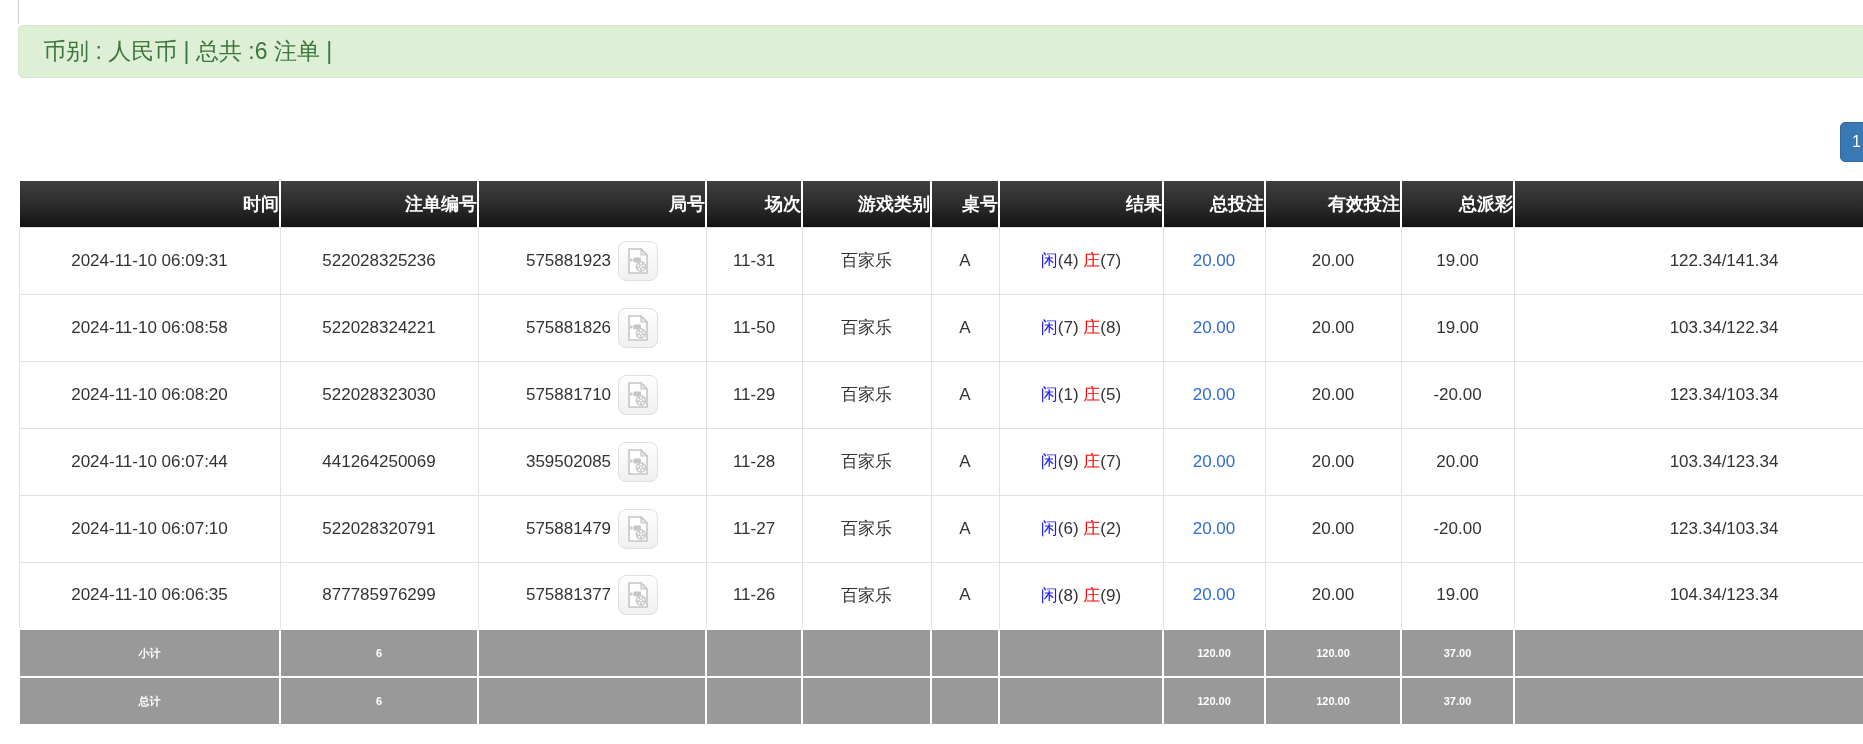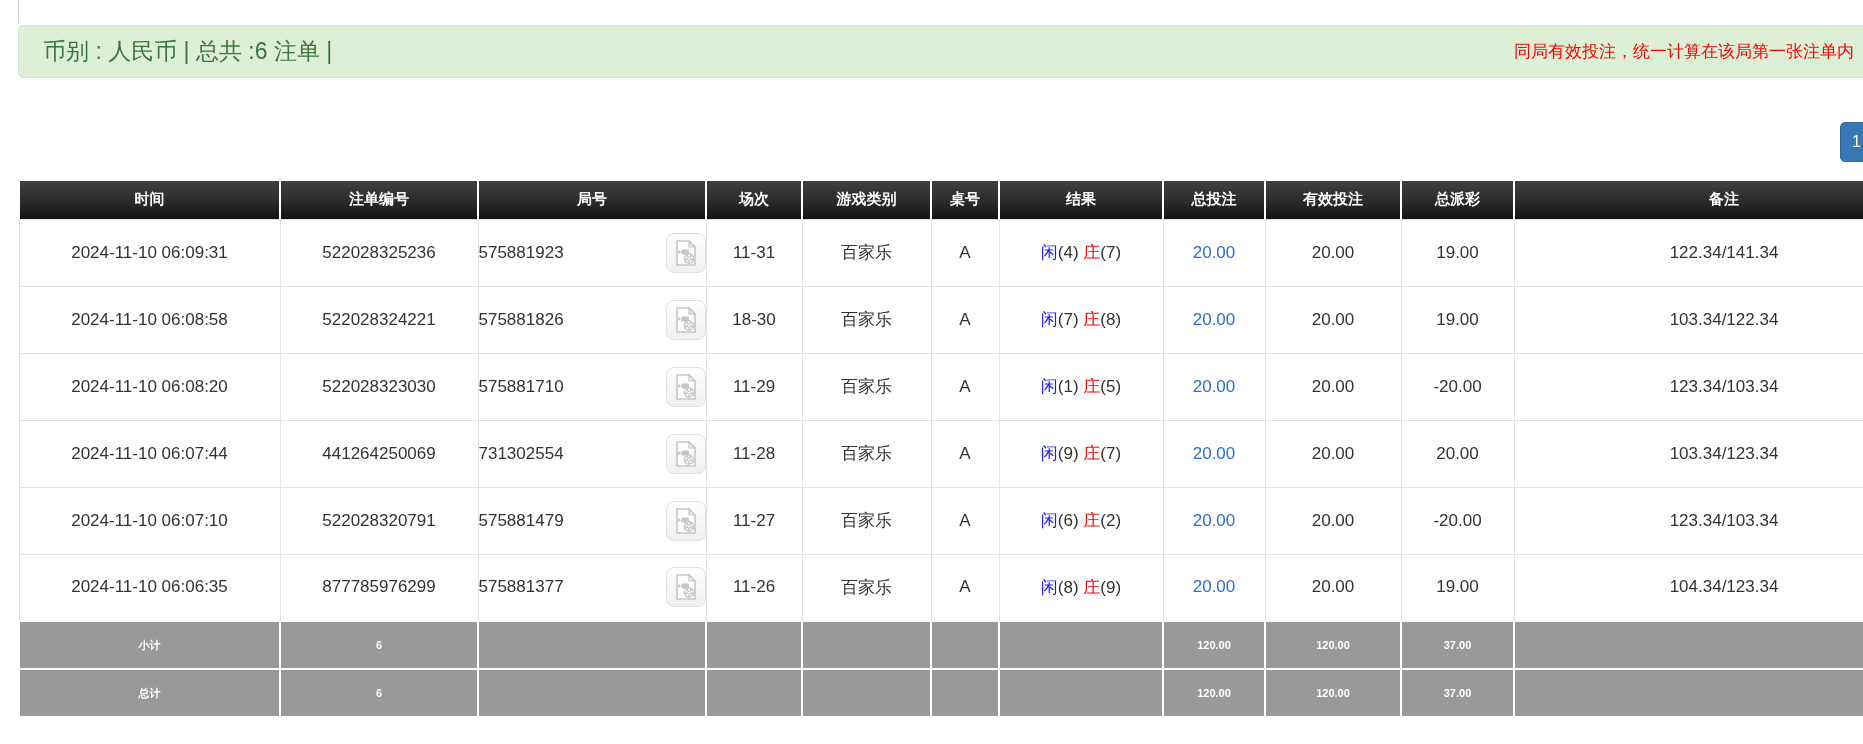--- a/index.html
+++ b/index.html
@@ -18,48 +18,47 @@
 
   .pager { position: absolute; top: 122px; left: 1840px; width: 48px; height: 40px;
     background: #3879b5; border: 1px solid #33699c; border-radius: 5px;
     color: #ffffff; font-size: 16px; display: flex; align-items: center;
     justify-content: flex-start; padding-left: 11px; cursor: pointer; }
 
   table.records { position: absolute; top: 181px; left: 18px; width: 1915px;
     border-collapse: collapse; table-layout: fixed; }
   table.records thead th {
     background: linear-gradient(180deg, #404040 0%, #2a2a2a 55%, #131313 100%);
-    color: #ffffff; font-weight: 700; font-size: 15px; height: 38px;
+    color: #ffffff; font-weight: 700; font-size: 18px; height: 46px;
     border-left: 2px solid #ffffff; border-right: 2px solid #ffffff;
-    text-align: center; }
+    text-align: right; }
   table.records tbody td { height: 67px; border: 1px solid #e2e2e2;
     text-align: center; font-size: 17px; color: #333333; background: #ffffff; }
   table.records tfoot td { height: 48px; background: #999999;
     border: 2px solid #ffffff; color: #ffffff; font-weight: 700;
     font-size: 11px; text-align: center; }
 
-  .round-wrap { display: flex; align-items: center; justify-content: space-between; gap: 7px; }
+  .round-wrap { display: flex; align-items: center; justify-content: center; gap: 7px; }
   .video-btn { width: 40px; height: 40px; border: 1px solid #e0e0e0; border-radius: 8px;
     background: linear-gradient(#fefefe, #f0f0f0); display: flex; align-items: center;
     justify-content: center; cursor: pointer; }
   .link-blue { color: #2f6cd5; cursor: pointer; }
   .neg { color: #ff0000; }
   .res-player { color: #1a1aff; }
   .res-banker { color: #ff0000; }
 </style>
 </head>
 <body>
 
 <div class="page">
 
   <div class="top-tick"></div>
 
   <div class="banner">
     <span class="banner-left">币别 : 人民币 | 总共 :6 注单 |</span>
-    <span class="banner-right">同局有效投注，统一计算在该局第一张注单内</span>
   </div>
 
   <div class="pager">1</div>
 
   <table class="records">
     <colgroup>
       <col style="width:261px">
         <col style="width:198px">
         <col style="width:228px">
       <col style="width:96px">
@@ -135,21 +134,21 @@
                   <circle cx="16" cy="19.5" r="1" fill="#ffffff"></circle>
                   <circle cx="16" cy="16.6" r="1" fill="#ffffff"></circle>
                   <circle cx="18.7" cy="18.6" r="1" fill="#ffffff"></circle>
                   <circle cx="17.7" cy="21.9" r="1" fill="#ffffff"></circle>
                   <circle cx="14.3" cy="21.9" r="1" fill="#ffffff"></circle>
                   <circle cx="13.3" cy="18.6" r="1" fill="#ffffff"></circle>
                 </svg>
               </button>
             </div>
           </td>
-          <td>18-30</td>
+          <td>11-50</td>
           <td>百家乐</td>
           <td>A</td>
           <td><span class="res-player">闲</span><span>(7)</span> <span class="res-banker">庄</span><span>(8)</span></td>
           <td><span class="link-blue">20.00</span></td>
           <td>20.00</td>
           <td>19.00</td>
           <td>103.34/122.34</td>
         </tr>
         <tr>
           <td>2024-11-10 06:08:20</td>
@@ -181,21 +180,21 @@
           <td><span class="link-blue">20.00</span></td>
           <td>20.00</td>
           <td class="neg">-20.00</td>
           <td>123.34/103.34</td>
         </tr>
         <tr>
           <td>2024-11-10 06:07:44</td>
           <td>441264250069</td>
           <td>
             <div class="round-wrap">
-              <span>731302554</span>
+              <span>359502085</span>
               <button class="video-btn">
                 <svg width="26" height="28" viewBox="0 0 26 28">
                   <path d="M4 2 h12 l6 6 v18 h-18 z" fill="#ffffff" stroke="#c6c6c6" stroke-width="1.6"></path>
                   <path d="M16 2 v6 h6 z" fill="#e9e9e9" stroke="#c6c6c6" stroke-width="1.2"></path>
                   <rect x="8.5" y="10.5" width="7.5" height="5" rx="1" fill="#c6c6c6"></rect>
                   <polygon points="8.5,13 5.2,10.9 5.2,15.1" fill="#c6c6c6"></polygon>
                   <circle cx="16" cy="19.5" r="5.4" fill="#cdcdcd"></circle>
                   <circle cx="16" cy="19.5" r="1" fill="#ffffff"></circle>
                   <circle cx="16" cy="16.6" r="1" fill="#ffffff"></circle>
                   <circle cx="18.7" cy="18.6" r="1" fill="#ffffff"></circle>

